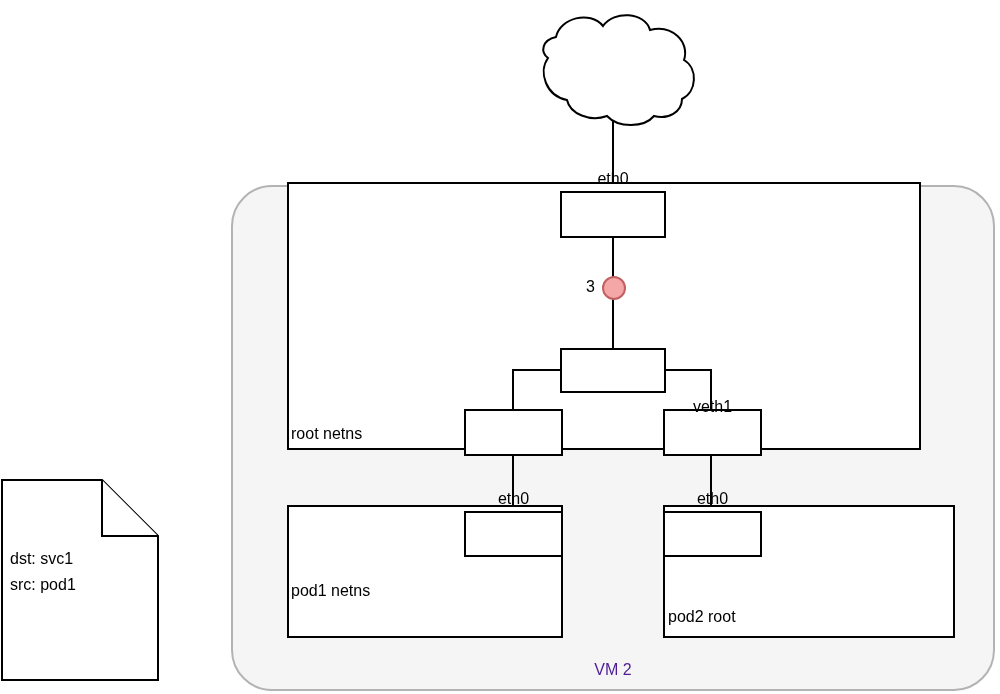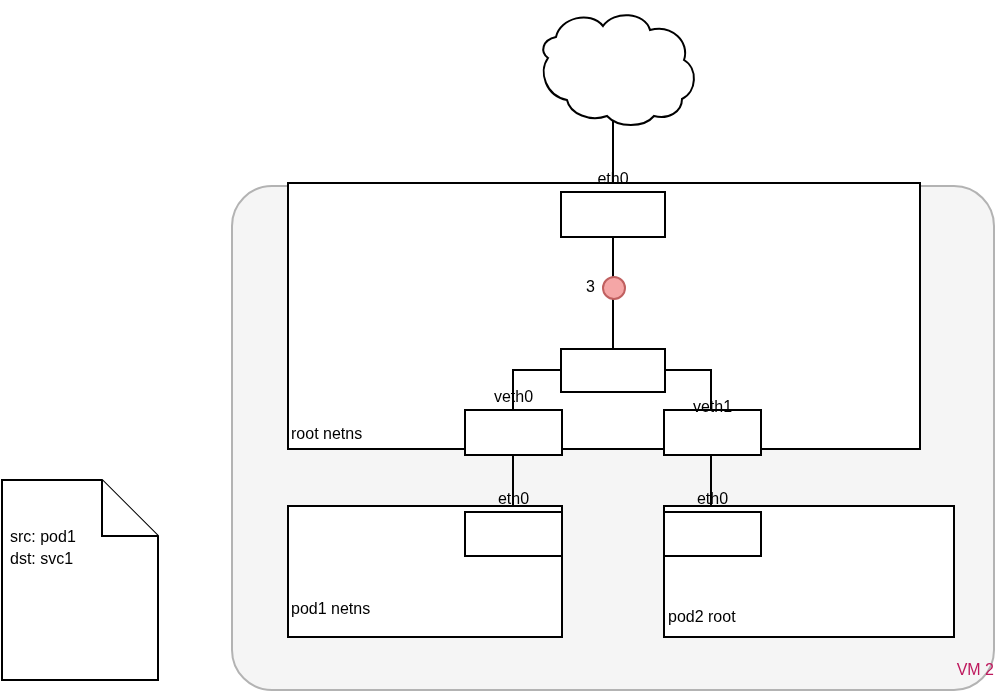--- a/index.html
+++ b/index.html
@@ -29,23 +29,23 @@
     top: 50%;
     transform: translateY(-50%);
     text-align: center;
     font-size: 16px;
     color: #000000;
     white-space: nowrap;
   }
   .vm-label {
     position: absolute;
     font-size: 16px;
-    color: #be185d;
+    color: #4c1d95;
     white-space: nowrap;
-    text-align: right;
+    text-align: center;
   }
   .note-text {
     position: absolute;
     font-size: 16px;
     color: #000000;
     line-height: 22px;
     white-space: pre;
   }
   .marker-label {
     position: absolute;
@@ -103,32 +103,31 @@
 
     <path d="M2,480 L102,480 L158,536 L158,680 L2,680 Z" fill="#ffffff" stroke="#000000" stroke-width="2"></path>
     <path d="M102,480 L102,536 L158,536" fill="#ffffff" stroke="#000000" stroke-width="2"></path>
   </svg>
 
   <div class="vm-label" style="left:232px; top:661px; width:762px;">VM 2</div>
 
   <div class="box-label-center" style="left:561px; top:192px; width:104px; height:45px;">eth0</div>
 
 
-  <div class="box-label-center" style="left:465px; top:410px; width:97px; height:45px;">veth0</div>
 
   <div class="box-label-center" style="left:664px; top:410px; width:97px; height:45px;margin-top:10px;">veth1</div>
 
   <div class="box-label-center" style="left:465px; top:512px; width:97px; height:44px;">eth0</div>
 
   <div class="box-label-center" style="left:664px; top:512px; width:97px; height:44px;">eth0</div>
 
   <div class="note-text" style="left:291px; top:423px;text-align:right;">root netns</div>
 
-  <div class="note-text" style="left:291px; top:598px;">pod1 netns</div>
+  <div class="note-text" style="left:291px; top:580px;">pod1 netns</div>
 
   <div class="note-text" style="left:668px; top:606px;">pod2 root</div>
 
   <div class="marker-label" style="left:565px; top:278px; width:30px;">3</div>
 
-  <div class="note-text" style="left:10px; top:526px;">src: pod1</div>
+  <div class="note-text" style="left:10px; top:574px;">src: pod1</div>
   <div class="note-text" style="left:10px; top:548px;">dst: svc1</div>
 
 </div>
 
 </body></html>

